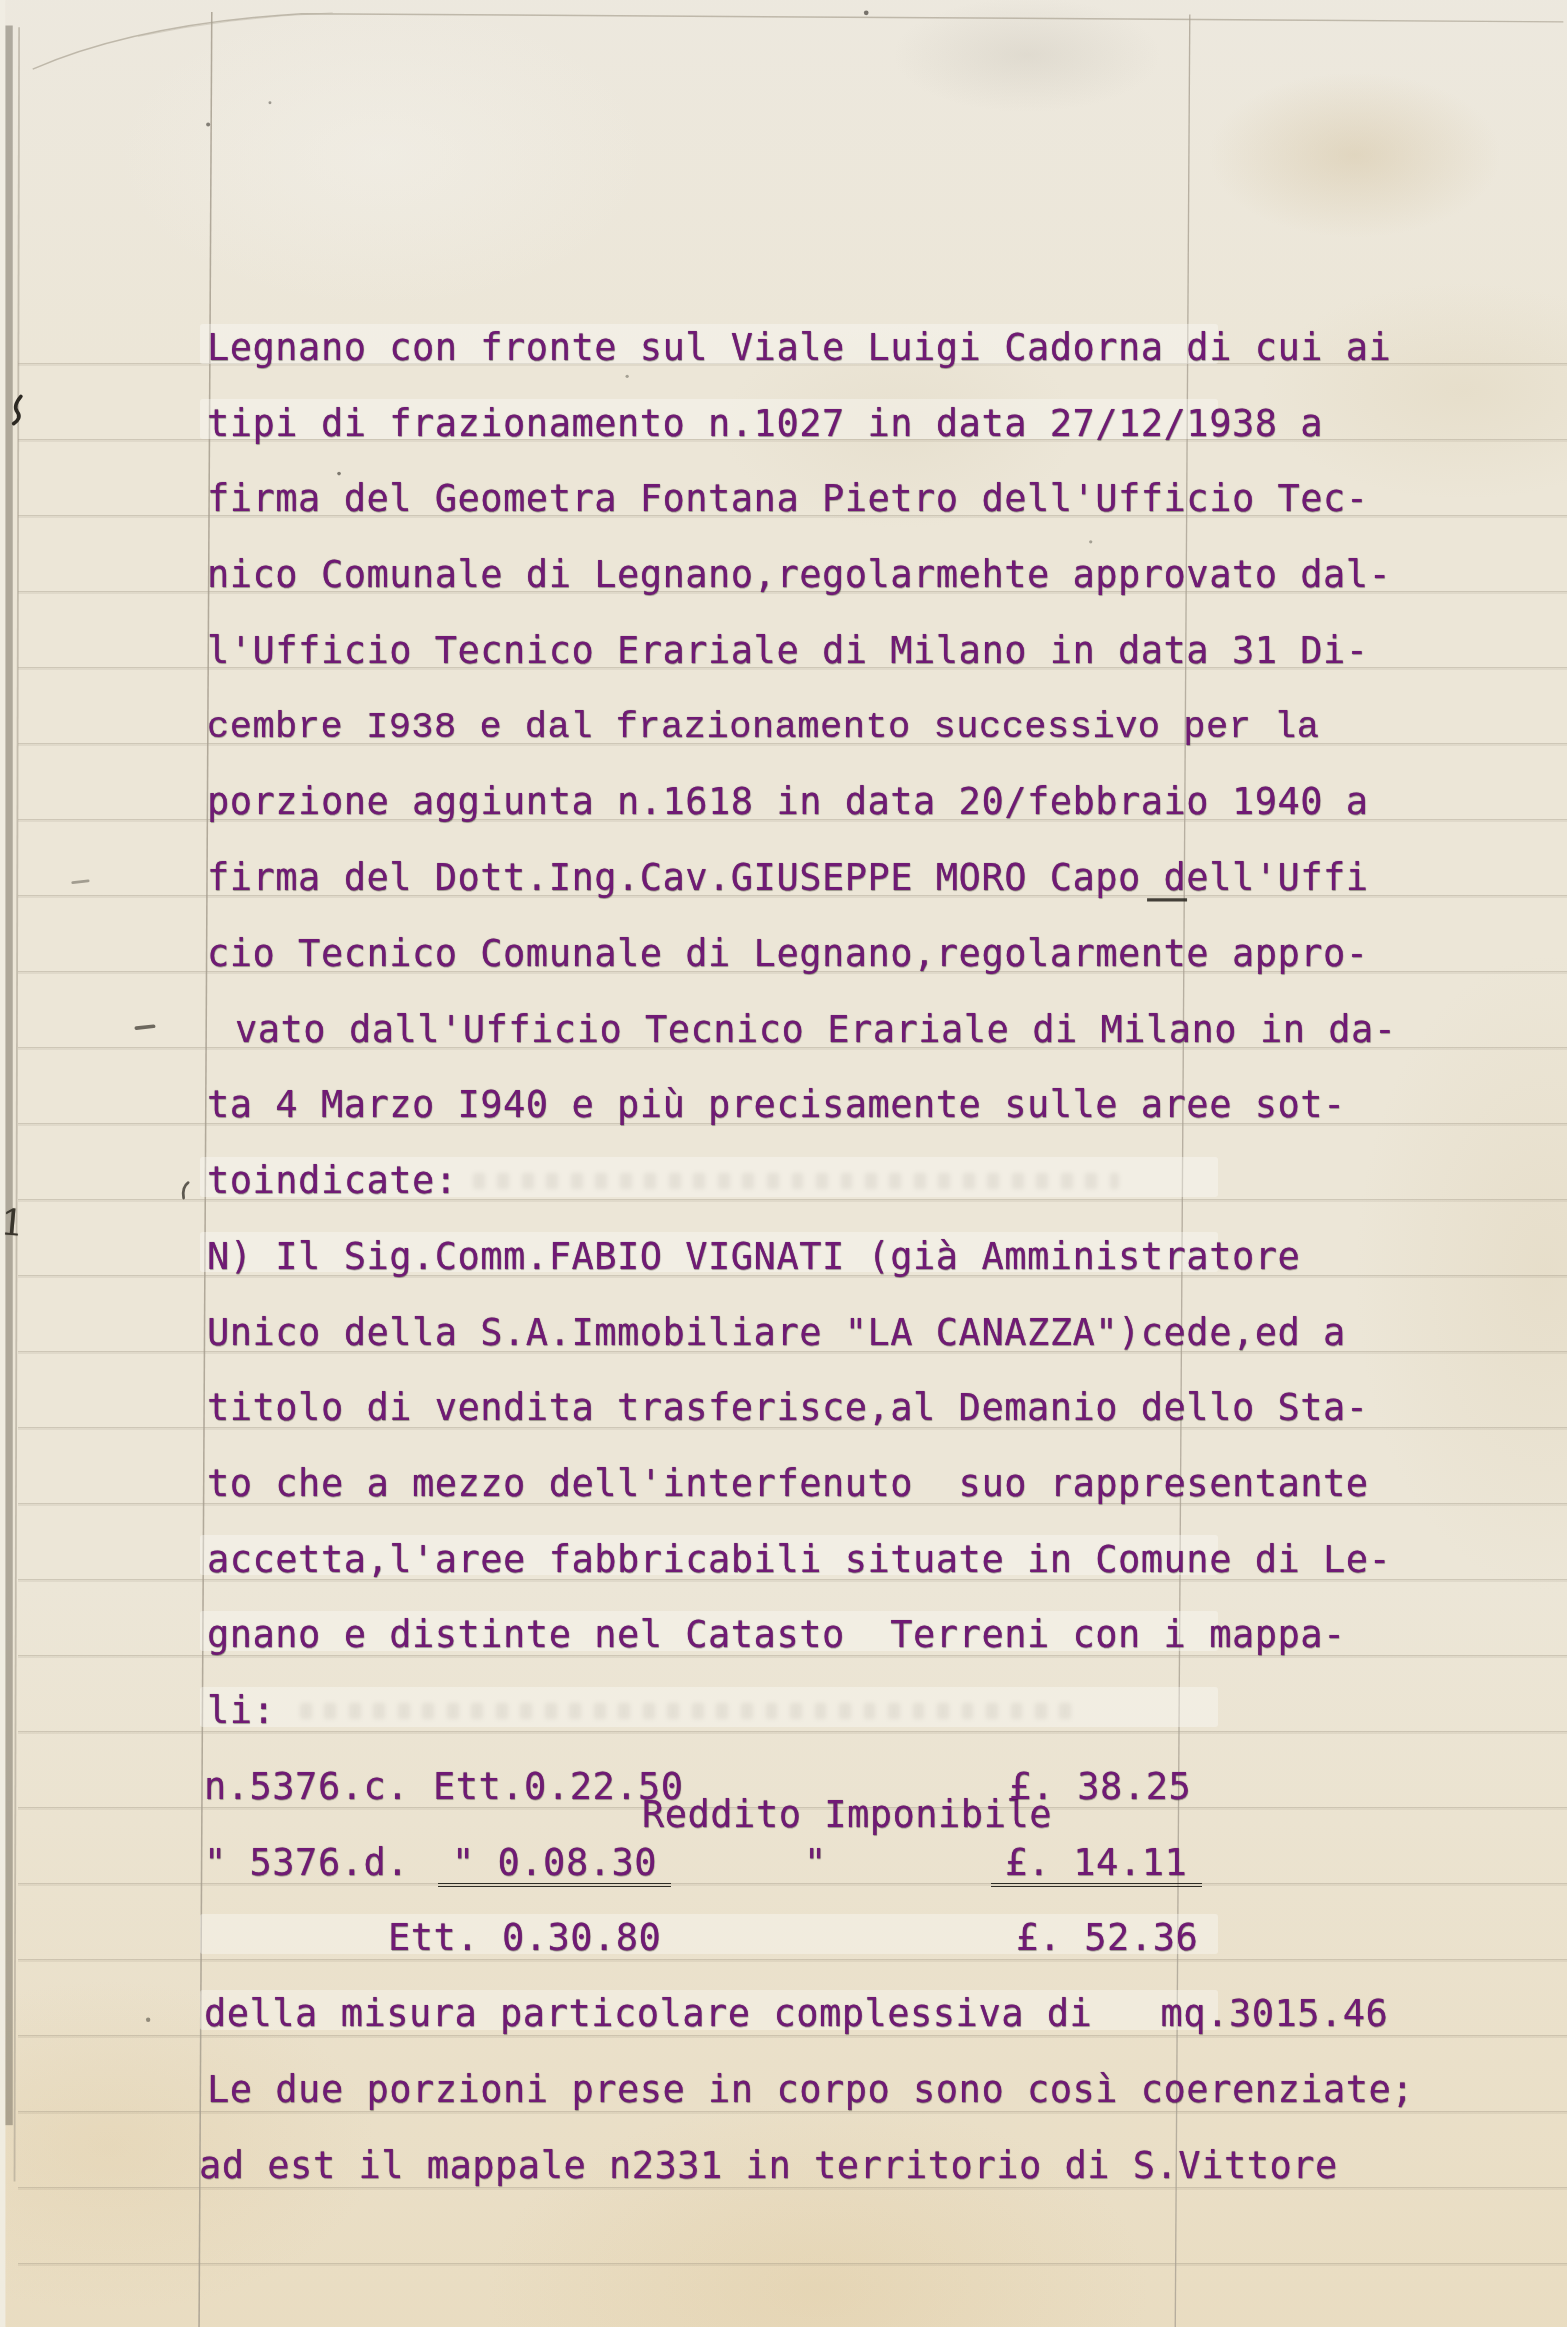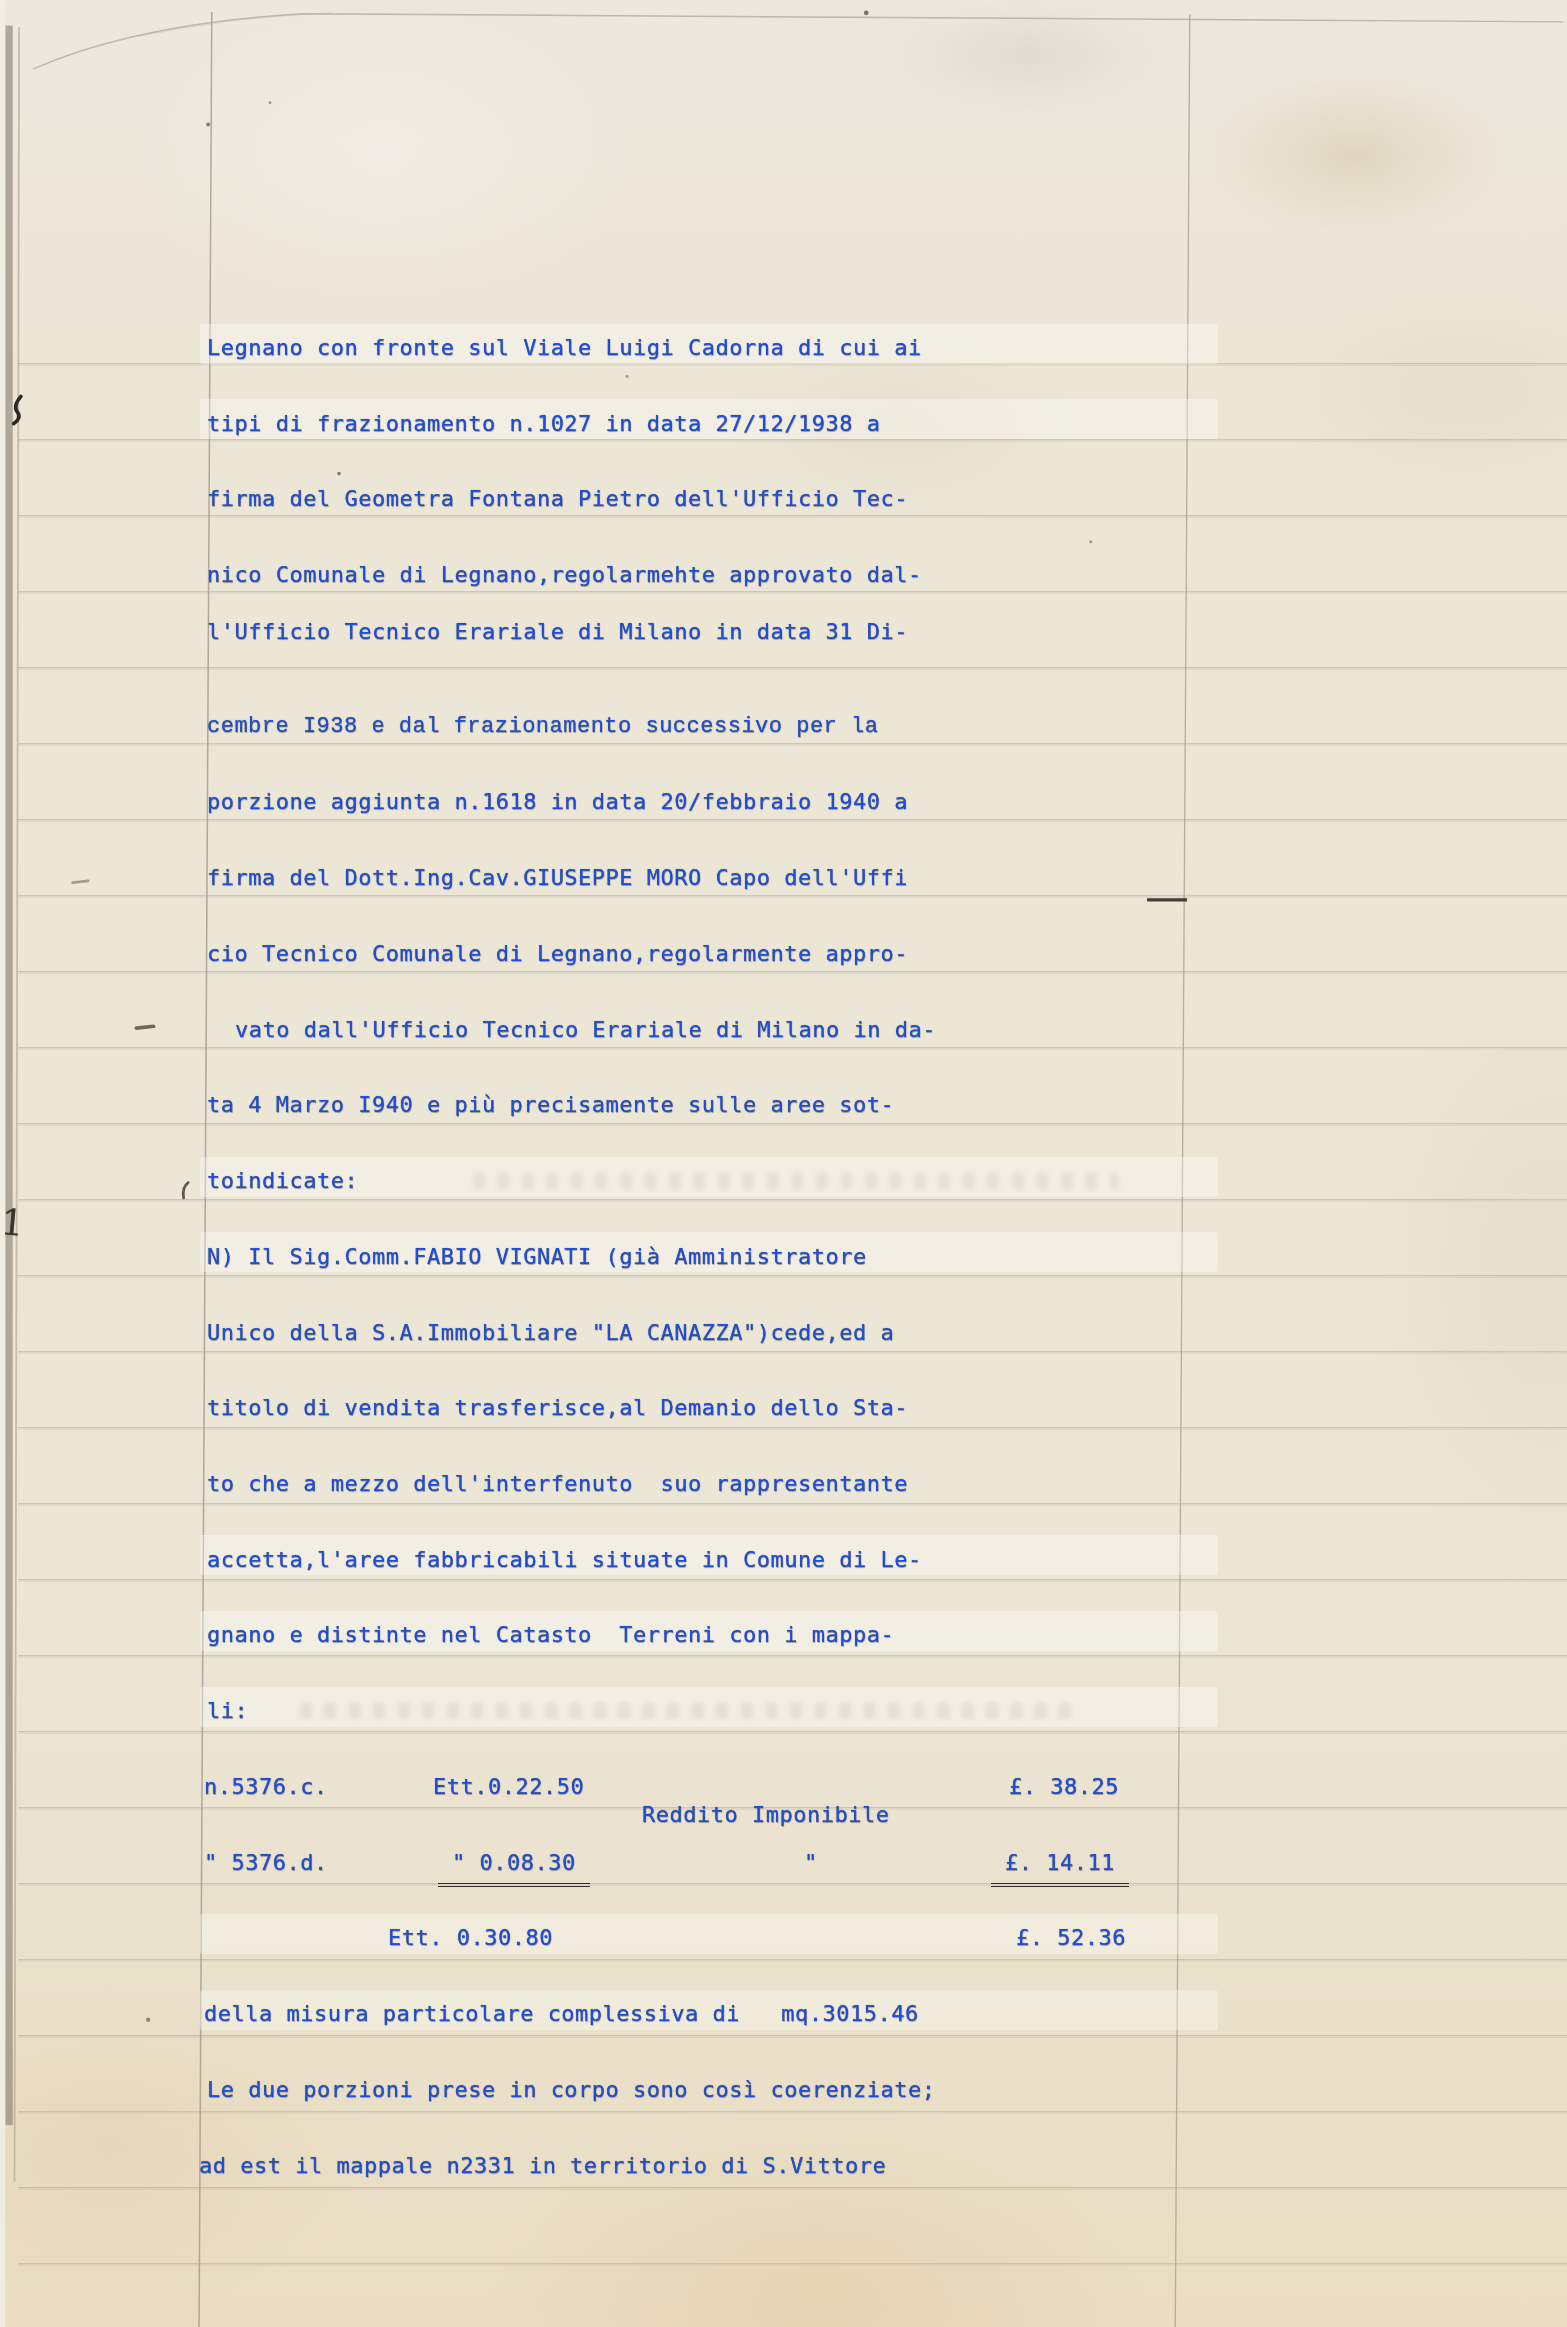--- a/index.html
+++ b/index.html
@@ -48,23 +48,23 @@
     background:rgba(253,253,250,.38);border-radius:2.7px;
   }
   .ghost{
     position:absolute;height:16.4px;
     background:repeating-linear-gradient(90deg, rgba(122,116,104,.20) 0 11.8px, transparent 11.8px 24.5px);
     filter:blur(2.3px);opacity:.55;border-radius:1.8px;
   }
   .tline{
     position:absolute;
     white-space:pre;
-    font-size:22px;line-height:36px;
+    font-size:37px;line-height:36px;
     letter-spacing:0.5px;
-    color:#1d4ed8;
+    color:#701a75;
     text-shadow:0 0 0.9px rgba(38,35,29,.6), 0.5px 0.5px 0.7px rgba(38,35,29,.35);
   }
   .tseg{position:absolute;top:0;white-space:pre;}
   .ul{
     border-bottom:4.5px double rgba(32,30,24,.92);
     padding:0 14.5px 1.8px 14.5px;margin-left:-14.5px;
   }
   .numeral{
     position:absolute;left:0.9px;top:1202px;
     font-family:"DejaVu Serif", serif;
@@ -121,21 +121,21 @@
       <div class="band" style="top: 1914px;"></div>
       <div class="band" style="top: 1990px;"></div>
       <div class="ghost" style="top: 1173px; left: 473px; width: 646px;"></div>
       <div class="ghost" style="top: 1703px; left: 300px; width: 773px;"></div>
     </div>
   <div class="text-layer">
       <div class="tline" style="top: 330px; left: 207px;">Legnano con fronte sul Viale Luigi Cadorna di cui ai</div>
       <div class="tline" style="top: 406px; left: 207px;">tipi di frazionamento n.1027 in data 27/12/1938 a</div>
       <div class="tline" style="top: 481px; left: 207px;">firma del Geometra Fontana Pietro dell'Ufficio Tec-</div>
       <div class="tline" style="top: 557px; left: 207px;">nico Comunale di Legnano,regolarmehte approvato dal-</div>
-      <div class="tline" style="top: 614px; left: 207px;">l'Ufficio Tecnico Erariale di Milano in data 31 Di-</div>
+      <div class="tline" style="top: 633px; left: 207px;">l'Ufficio Tecnico Erariale di Milano in data 31 Di-</div>
       <div class="tline" style="top: 709px; left: 207px; font-family: Liberation Mono, monospace;">cembre I938 e dal frazionamento successivo per la</div>
       <div class="tline" style="top: 784px; left: 207px;">porzione aggiunta n.1618 in data 20/febbraio 1940 a</div>
       <div class="tline" style="top: 860px; left: 207px;">firma del Dott.Ing.Cav.GIUSEPPE MORO Capo dell'Uffi</div>
       <div class="tline" style="top: 936px; left: 207px;">cio Tecnico Comunale di Legnano,regolarmente appro-</div>
       <div class="tline" style="top: 1012px; left: 207px; padding-left: 28px;">vato dall'Ufficio Tecnico Erariale di Milano in da-</div>
       <div class="tline" style="top: 1087px; left: 207px;">ta 4 Marzo I940 e più precisamente sulle aree sot-</div>
       <div class="tline" style="top: 1163px; left: 207px;">toindicate:</div>
       <div class="tline" style="top: 1239px; left: 207px;">N) Il Sig.Comm.FABIO VIGNATI (già Amministratore</div>
       <div class="tline" style="top: 1315px; left: 207px;">Unico della S.A.Immobiliare "LA CANAZZA")cede,ed a</div>
       <div class="tline" style="top: 1390px; left: 207px;">titolo di vendita trasferisce,al Demanio dello Sta-</div>

